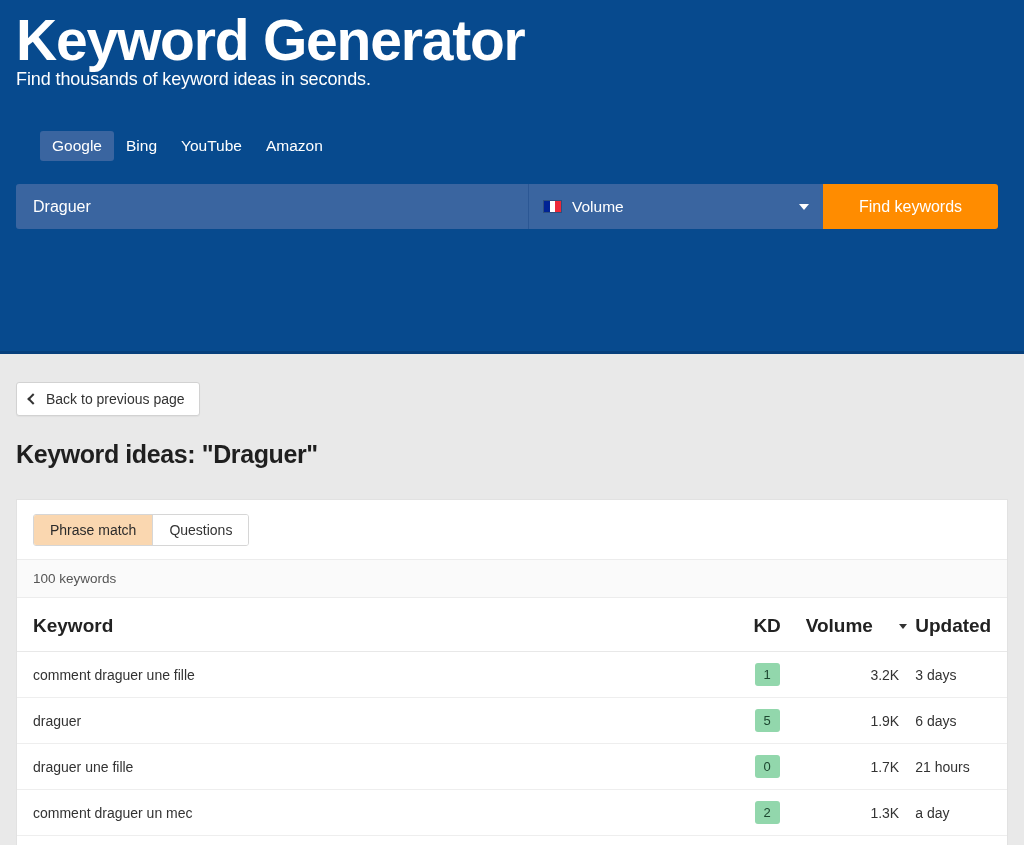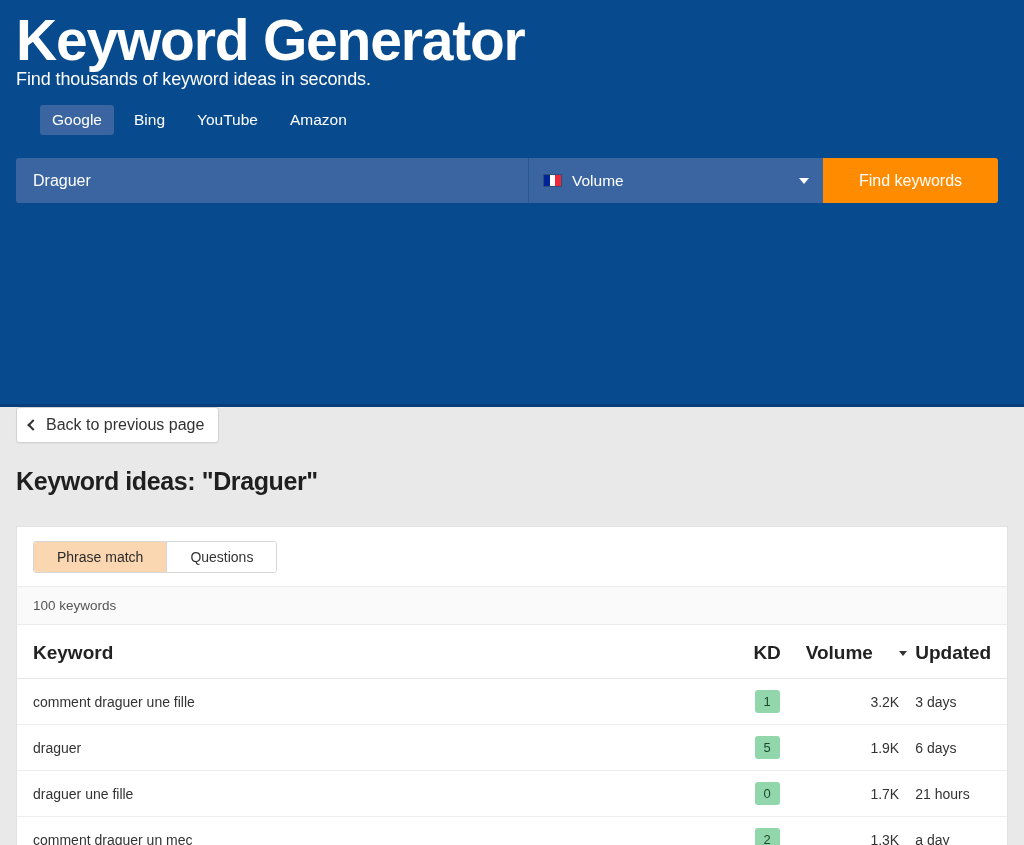--- a/index.html
+++ b/index.html
@@ -14,21 +14,21 @@
     font-family: "Liberation Sans", sans-serif;
     background: #e9e9e9;
     color: #222;
     -webkit-font-smoothing: antialiased;
   }
 
   
   .hero {
     background: #074a8e;
     padding: 0 16px;
-    height: 407px;
+    height: 354px;
     position: relative;
   }
   .hero::after {
     content: "";
     position: absolute;
     left: 0; right: 0; bottom: 0;
     height: 3px;
     background: #063f7c;
   }
 
@@ -44,22 +44,22 @@
   .hero-sub {
     color: #ffffff;
     font-size: 18px;
     letter-spacing: -0.1px;
   }
 
   
   .engine-tabs {
     display: flex;
     align-items: center;
-    gap: 8px;
-    margin-top: 15px;
+    gap: 0;
+    margin-top: 41px;
     padding-left: 24px;
   }
   .engine-tab {
     color: #ffffff;
     font-size: 15.5px;
     padding: 6px 12px;
     border-radius: 3px;
     cursor: pointer;
     white-space: nowrap;
   }
@@ -138,23 +138,24 @@
   }
 
   .back-btn {
     display: inline-flex;
     align-items: center;
     gap: 9px;
     background: #ffffff;
     border: 1px solid #d2d2d2;
     border-radius: 3px;
     padding: 8px 14px 8px 12px;
-    font-size: 16px;
+    font-size: 14px;
     color: #333;
     cursor: pointer;
+    margin-top: 28px;
     font-family: "Liberation Sans", sans-serif;
     box-shadow: 0 1px 1px rgba(0,0,0,0.04);
   }
   .chev-left {
     display: inline-block;
     width: 8px; height: 8px;
     border-left: 2px solid #333;
     border-bottom: 2px solid #333;
     transform: rotate(45deg);
     margin-bottom: 1px;
@@ -181,21 +182,21 @@
     padding: 14px 16px 13px 16px;
   }
   .match-group {
     display: inline-flex;
     border: 1px solid #d6d6d6;
     border-radius: 3px;
     overflow: hidden;
   }
   .match-tab {
     font-size: 14px;
-    padding: 7px 23px;
+    padding: 7px 16px;
     background: #ffffff;
     color: #333;
     cursor: pointer;
     white-space: nowrap;
   }
   .match-tab.active {
     background: #fad7b0;
     color: #2b2b2b;
   }
   .match-tab + .match-tab {

